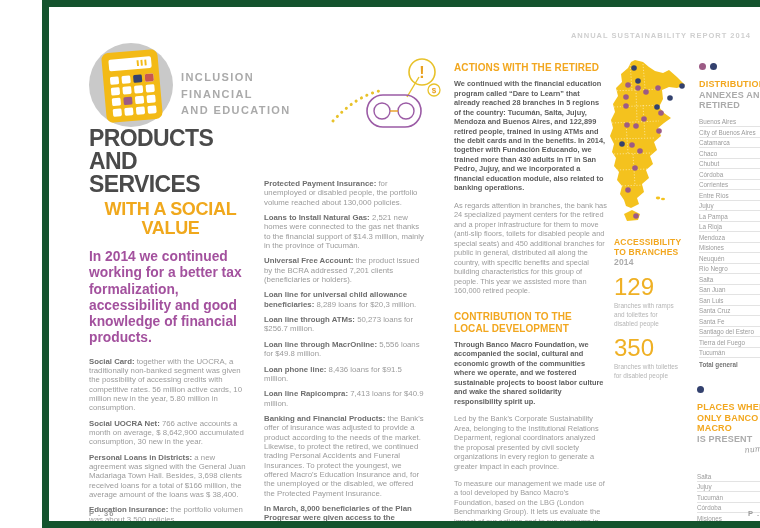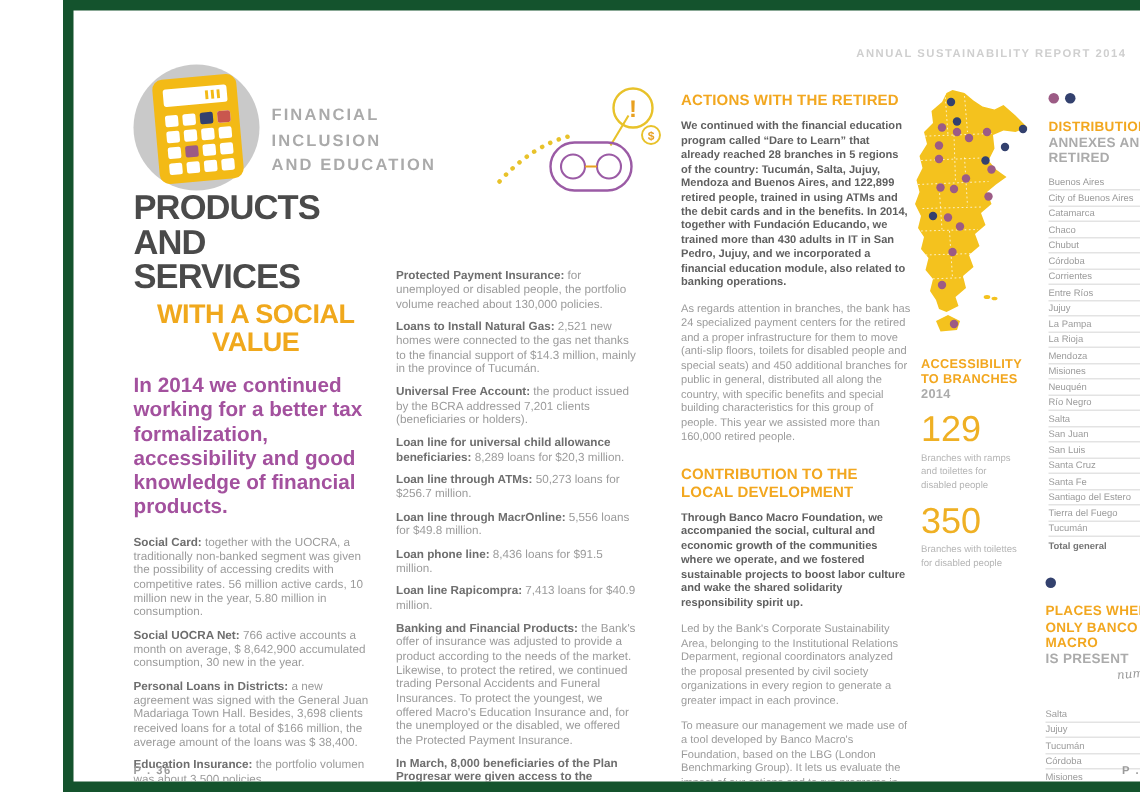--- a/index.html
+++ b/index.html
@@ -105,22 +105,22 @@
             <rect x="34" y="60" width="9" height="8" rx="1.5"></rect>
             <rect x="46" y="60" width="9" height="8" rx="1.5"></rect>
         </g>
         <rect x="34" y="27" width="9" height="8" rx="1.5" fill="#33416E"></rect>
         <rect x="46" y="27" width="9" height="8" rx="1.5" fill="#C9574E"></rect>
         <rect x="22" y="49" width="9" height="8" rx="1.5" fill="#9C5B85"></rect>
       </g>
     </svg>
   </div>
   <div class="section-label">
+    <div>INCLUSION</div>
     <div>FINANCIAL</div>
-    <div>INCLUSION</div>
     <div>AND EDUCATION</div>
   </div>
 
   <svg class="doodle" width="118" height="88" viewBox="0 0 118 88">
     <path d="M4,66 Q26,42 50,36" fill="none" stroke="#E8C22A" stroke-width="3" stroke-linecap="round" stroke-dasharray="0.1 6"></path>
     <line x1="78" y1="42" x2="90" y2="22" stroke="#E8C22A" stroke-width="1.4"></line>
     <circle cx="93" cy="17" r="13" fill="none" stroke="#E8C22A" stroke-width="1.6"></circle>
     <text x="93" y="23" text-anchor="middle" font-size="16" font-weight="bold" fill="#E8A020">!</text>
     <circle cx="105" cy="35" r="6" fill="none" stroke="#E8C22A" stroke-width="1.3"></circle>
     <text x="105" y="38" text-anchor="middle" font-size="8" font-weight="bold" fill="#E8A020">$</text>

